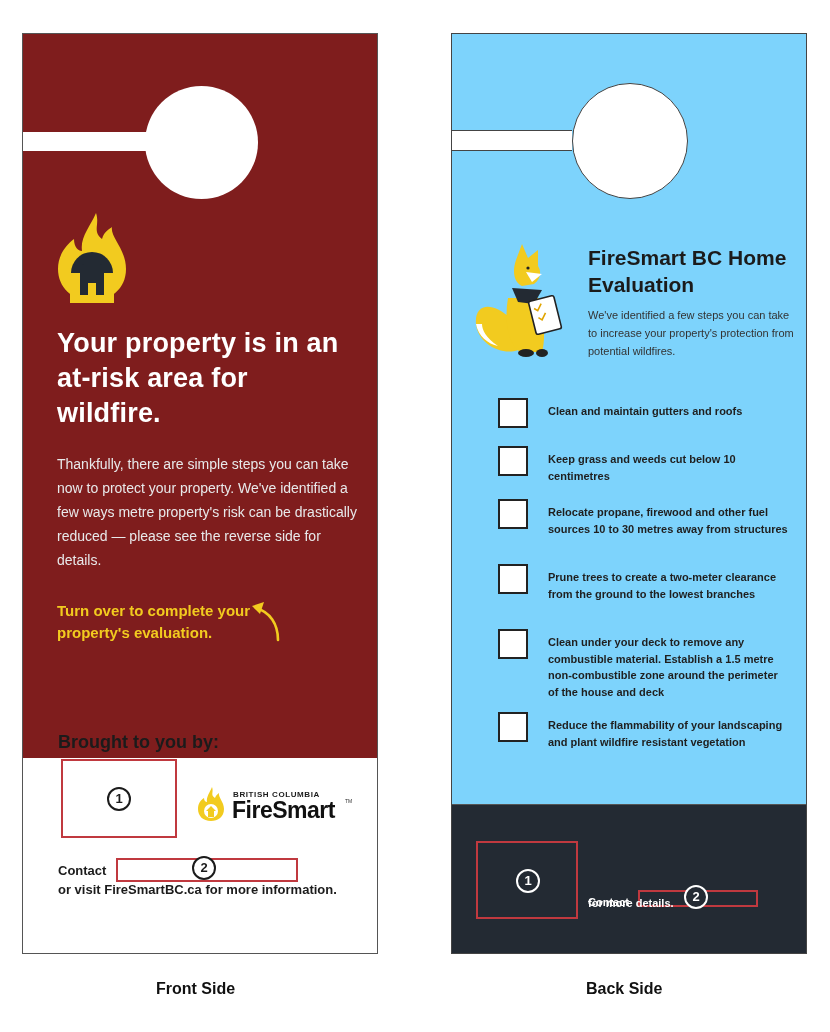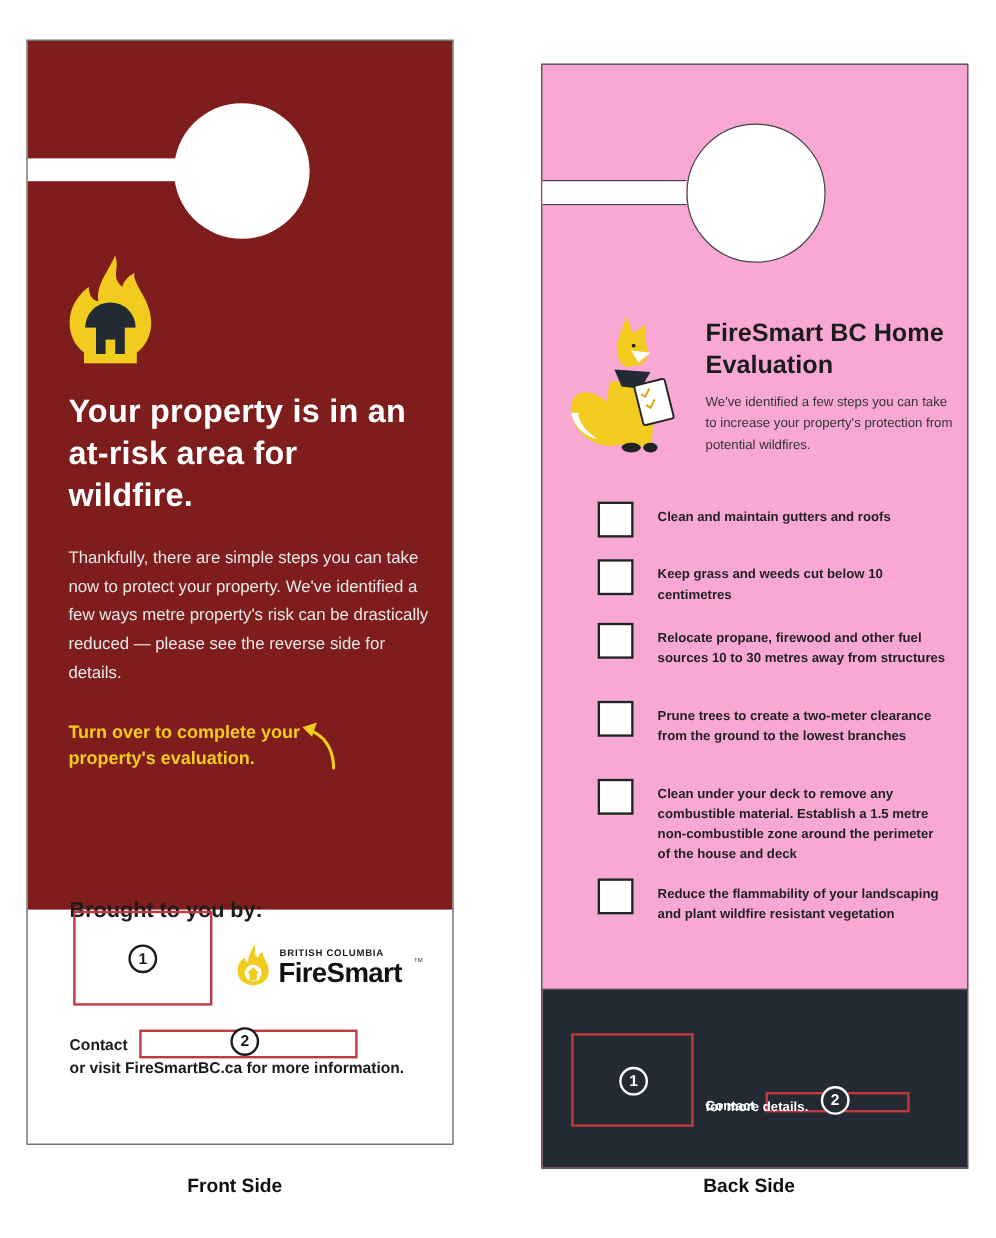--- a/index.html
+++ b/index.html
@@ -9,38 +9,38 @@
     
     .front { position: absolute; left: 22px; top: 33px; width: 356px; height: 921px; border: 1px solid #555; background: #fff; overflow: hidden; }
     .front .dark { position: absolute; left: 0; top: 0; width: 100%; height: 724px; background: #7f1d1d; text-decoration: underline; }
     .front .slot { position: absolute; left: 0; top: 98px; width: 130px; height: 19px; background: #fff; }
     .front .hole { position: absolute; left: 122px; top: 52px; width: 113px; height: 113px; border-radius: 50%; background: #fff; }
     .flame-icon { position: absolute; left: 33px; top: 177px; width: 72px; height: 92px; }
     .front h1 { position: absolute; left: 34px; top: 292px; width: 300px; font-size: 27px; line-height: 35px; font-weight: bold; color: #ffffff; letter-spacing: 0.2px; }
     .front .intro { position: absolute; left: 34px; top: 418px; width: 300px; font-size: 14px; line-height: 24px; color: #e8e9ea; }
     .front .turn { position: absolute; left: 34px; top: 566px; width: 200px; font-size: 15px; line-height: 22px; font-weight: bold; color: #f2cb1f; }
     .arrow-icon { position: absolute; left: 225px; top: 566px; width: 36px; height: 42px; }
-    .front .brought { position: absolute; left: 35px; top: 714px; font-size: 18px; font-weight: bold; color: #1b1b1b; text-align: right; }
+    .front .brought { position: absolute; left: 35px; top: 698px; font-size: 18px; font-weight: bold; color: #1b1b1b; text-align: right; }
     .ph-box { position: absolute; border: 2px solid #c0393f; }
     .front .logo-box { left: 38px; top: 725px; width: 116px; height: 79px; }
     .num-circle { position: absolute; width: 24px; height: 24px; border-radius: 50%; border: 2px solid #1b1b1b; font-size: 13px; font-weight: bold; text-align: center; line-height: 20px; color: #1b1b1b; background: transparent; }
     .front .logo-box .num-circle { left: 44px; top: 26px; }
     .bc-logo { position: absolute; left: 174px; top: 752px; width: 160px; height: 40px; }
     .bc-flame-icon { position: absolute; left: 0; top: 0; width: 28px; height: 36px; }
     .bc-small { position: absolute; left: 36px; top: 4px; font-size: 8px; font-weight: bold; letter-spacing: 0.6px; color: #1b1b1b; white-space: nowrap; text-align: center; }
     .bc-big { position: absolute; left: 35px; top: 11px; font-size: 23px; font-weight: bold; color: #111; letter-spacing: -0.5px; white-space: nowrap; }
     .bc-tm { position: absolute; left: 148px; top: 12px; font-size: 5px; color: #333; }
     .front .contact-label { position: absolute; left: 35px; top: 829px; font-size: 13px; font-weight: bold; color: #1b1b1b; }
     .front .contact-box { left: 93px; top: 824px; width: 182px; height: 24px; }
     .front .contact-box .num-circle { left: 74px; top: -4px; background: #fff; }
     .front .visit { position: absolute; left: 35px; top: 848px; font-size: 13px; font-weight: bold; color: #1b1b1b; white-space: nowrap; }
     .front .legal { position: absolute; left: 35px; top: 873px; width: 290px; font-size: 8px; line-height: 13px; color: #333; }
 
     
-    .back { position: absolute; left: 451px; top: 33px; width: 356px; height: 921px; border: 1.5px solid #444; background: #f9a8d4; overflow: hidden; margin-top: 20px; }
+    .back { position: absolute; left: 451px; top: 33px; width: 356px; height: 921px; border: 1.5px solid #444; background: #7dd3fc; overflow: hidden; }
     .back .slot { position: absolute; left: -2px; top: 96px; width: 122px; height: 21px; background: #fff; border-top: 1.5px solid #444; border-bottom: 1.5px solid #444; }
     .back .hole { position: absolute; left: 120px; top: 49px; width: 116px; height: 116px; border-radius: 50%; border: 1.5px solid #444; background: #fff; }
     .fox-illustration { position: absolute; left: 20px; top: 206px; width: 95px; height: 120px; }
     .back h2 { position: absolute; left: 136px; top: 210px; width: 210px; font-size: 21px; line-height: 27px; font-weight: bold; color: #1b1b1b; }
     .back .sub { position: absolute; left: 136px; top: 272px; width: 210px; font-size: 11px; line-height: 18px; color: #333; }
     .checklist { position: absolute; left: 46px; top: 364px; width: 290px; }
     .check-item { position: absolute; left: 0; width: 290px; }
     .checkbox { position: absolute; left: 0; top: 0; width: 30px; height: 30px; border: 2px solid #222; background: #fff; cursor: pointer; }
     .check-text { position: absolute; left: 50px; top: 5px; width: 240px; font-size: 11px; line-height: 16.5px; font-weight: bold; color: #1f1f1f; }
     .back .dark { position: absolute; left: 0; top: 770px; width: 100%; height: 151px; background: #232a33; border-top: 1.5px solid #555; }

